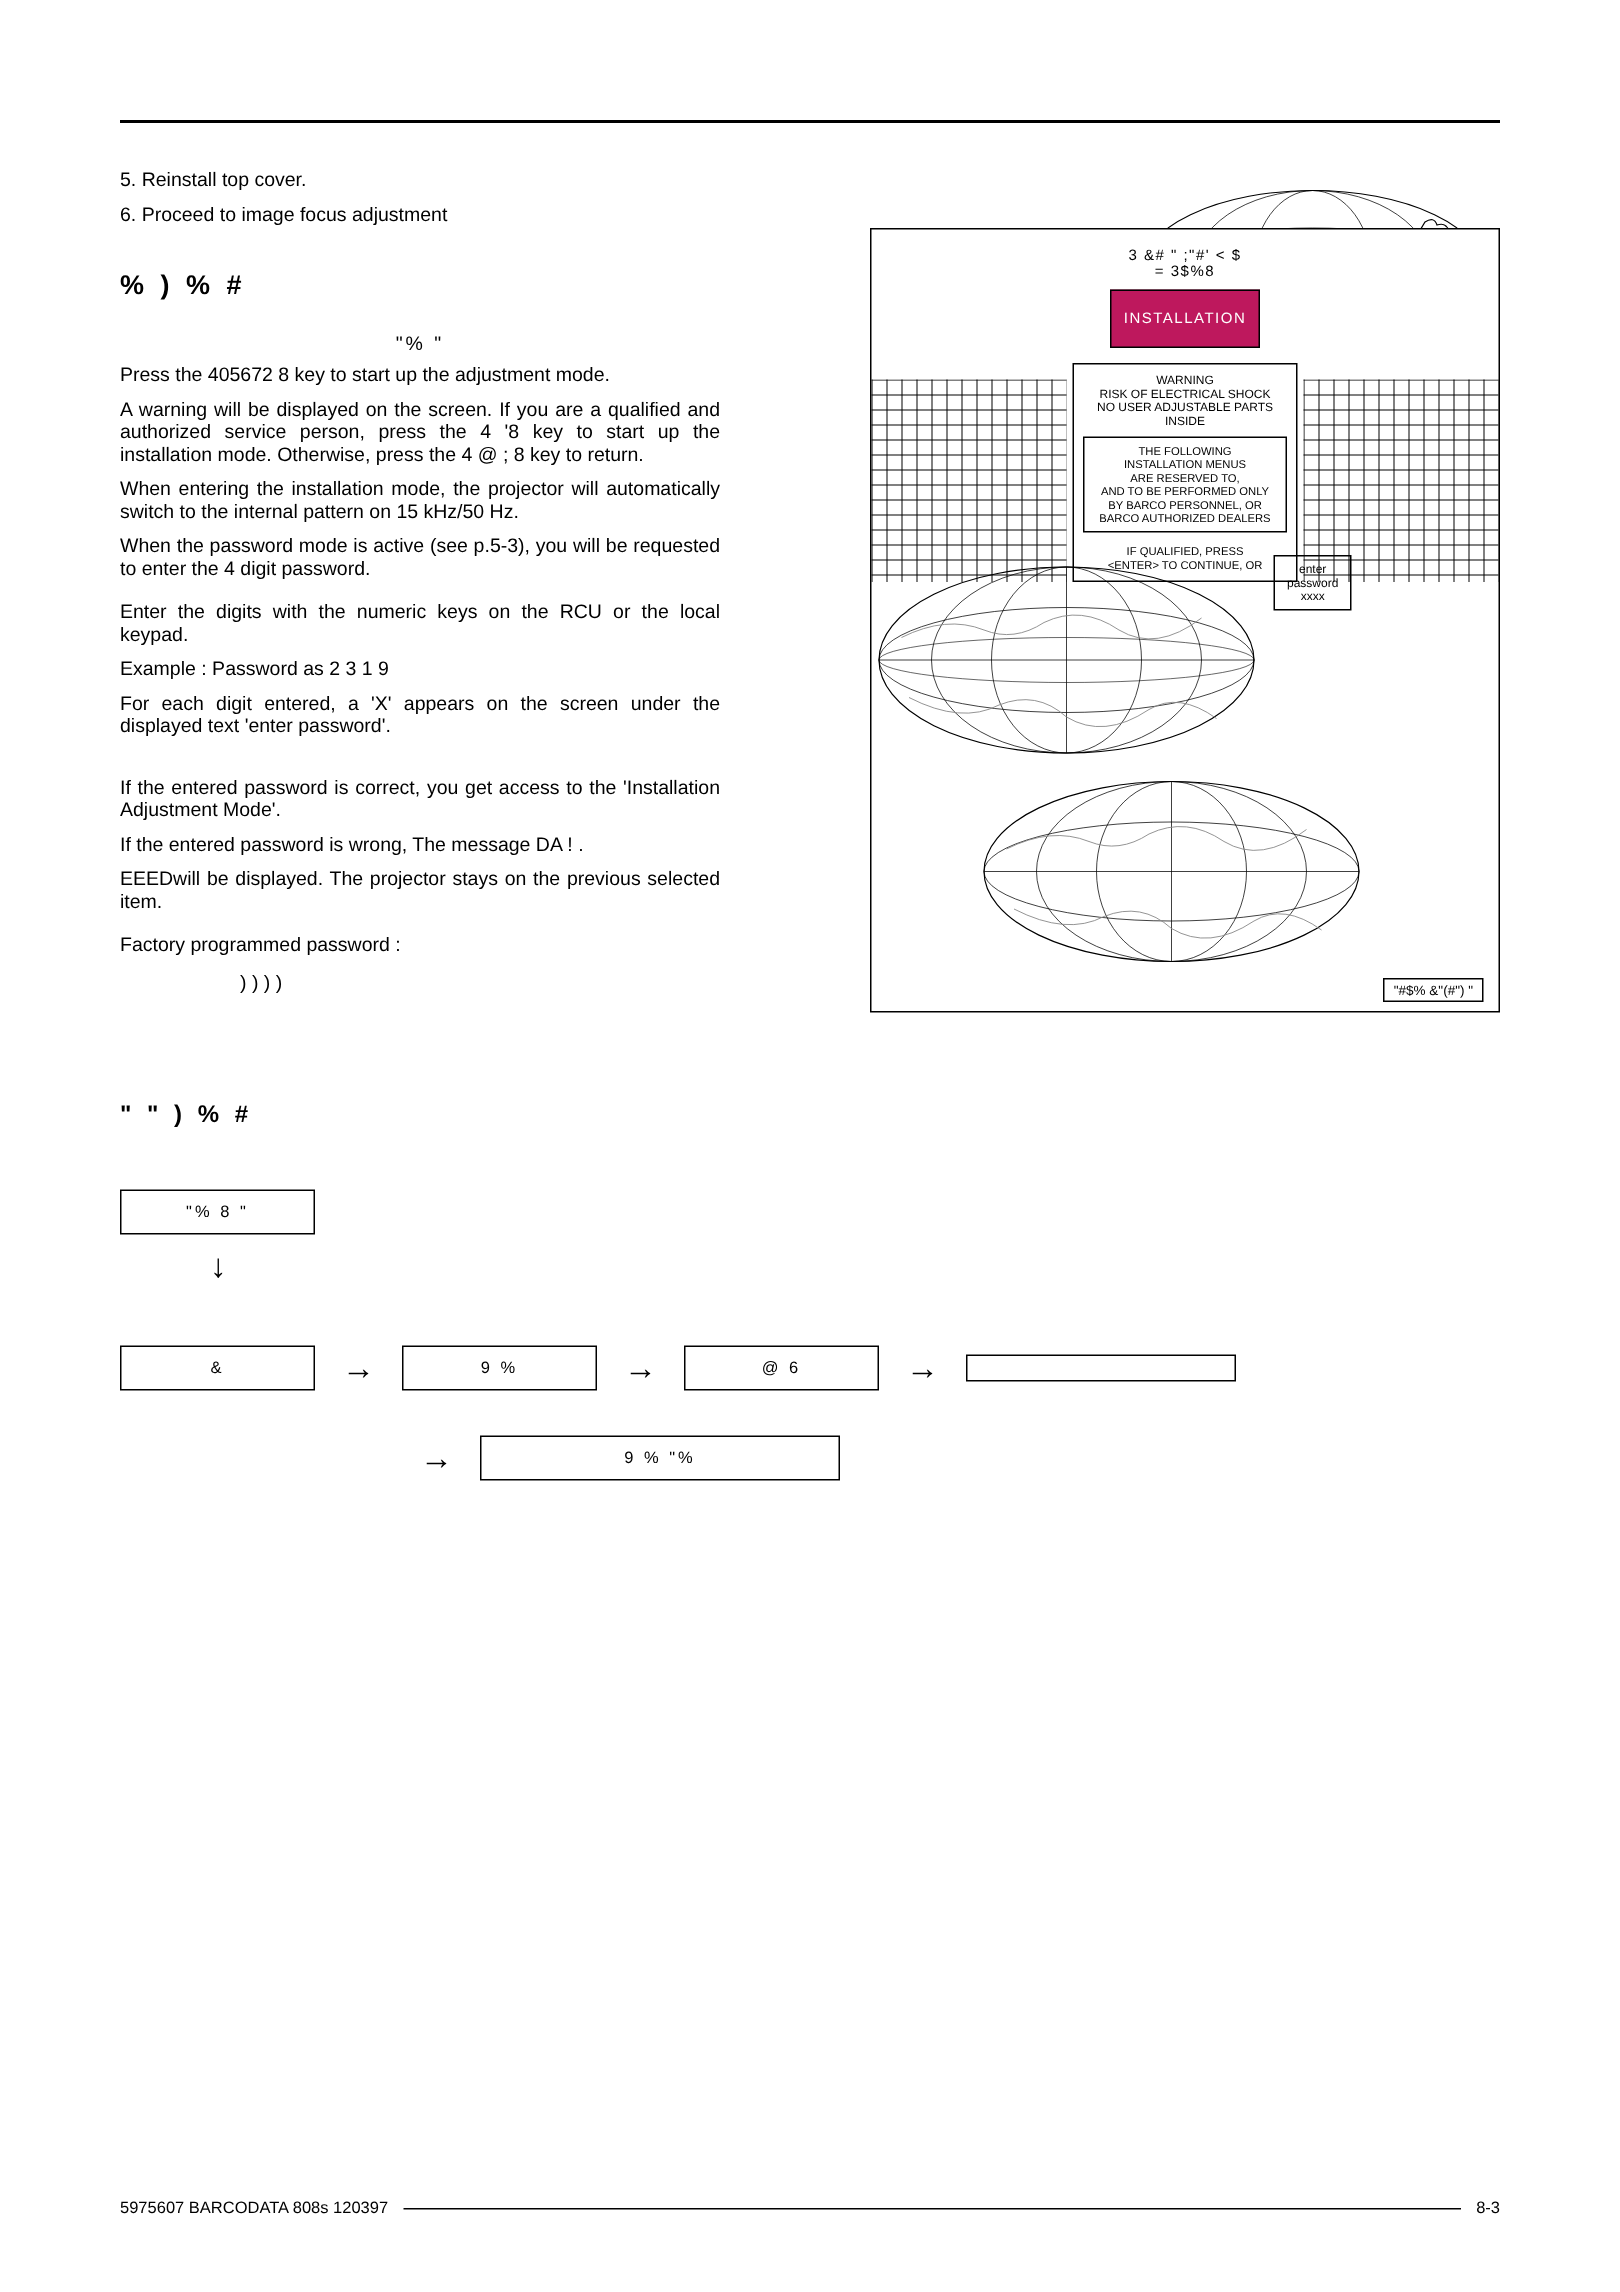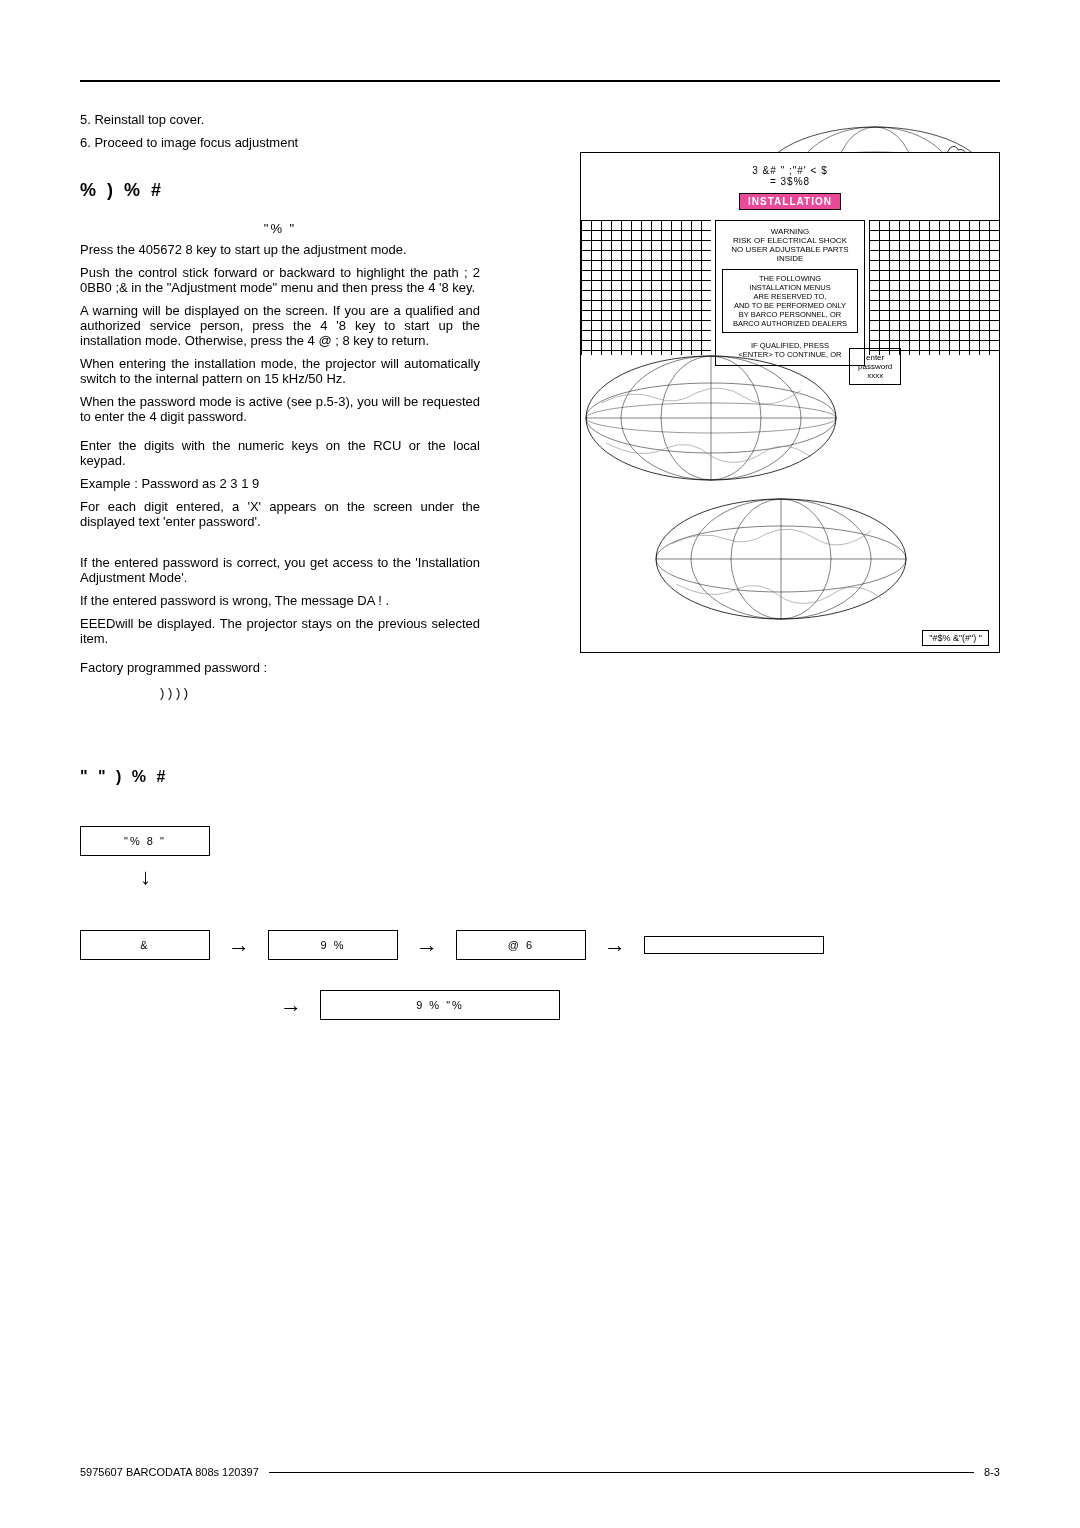--- a/index.html
+++ b/index.html
@@ -11,23 +11,23 @@
     .right-col { flex: 1; display: flex; justify-content: flex-end; }
     .step { margin-bottom: 8px; }
     .section-title { font-size: 18px; margin: 30px 0 14px; letter-spacing: 3px; }
     .subtitle { margin: 20px 0 6px; letter-spacing: 2px; }
     .just { text-align: justify; margin-bottom: 8px; }
     .no-just { margin-bottom: 8px; }
     
     .diagram-wrap { width: 420px; }
     .diagram { border: 1px solid #000; padding: 12px 0 0 0; position: relative; }
     .menu-title { text-align: center; font-size: 10px; letter-spacing: 1px; margin: 0 130px 6px; }
-    .menu-inst { display: inline-block; border: 1px solid #000; background: #ec4899; color: #fff; padding: 2px 8px; font-size: 10px; font-weight: bold; letter-spacing: 1px; margin-bottom: 10px; }
+    .menu-inst { display: inline-block; border: 1px solid #000; background: #be185d; color: #fff; padding: 13px 8px; font-size: 10px; font-weight: normal; letter-spacing: 1px; margin-bottom: 10px; }
     .menu-center { text-align: center; }
-    .grid-row { display: flex; align-items: flex-start; }
+    .grid-row { display: flex; align-items: flex-end; }
     .grid { width: 130px; height: 135px; background-image:
       linear-gradient(#000 1px, transparent 1px),
       linear-gradient(90deg, #000 1px, transparent 1px);
       background-size: 10px 10px; }
     .grid-l { border-right: none; }
     .grid-r { margin-left: auto; }
     .warn-box { flex: 1; margin: 0 4px; border: 1px solid #000; padding: 6px; font-size: 8px; text-align: center; }
     .warn-sub { border: 1px solid #000; padding: 4px; margin-top: 6px; font-size: 7.5px; }
     .warn-note { margin-top: 8px; font-size: 7.5px; }
     .globe-row { display: flex; align-items: flex-start; margin-top: -18px; }
@@ -60,21 +60,20 @@
   <div class="two-col">
     <div class="left-col">
       <p class="step">5. Reinstall top cover.</p>
       <p class="step">6. Proceed to image focus adjustment</p>
 
       <h2 class="section-title">%     )     %     #</h2>
 
 
       <p class="subtitle" style="text-align:center">"%     "</p>
       <p class="no-just">Press the 405672 8   key to start up the adjustment mode.</p>
-      <p class="just">Push the control stick forward or backward to highlight the path ; 2 0BB0 ;&amp;      in the "Adjustment mode" menu and then press the 4    '8       key.</p>
       <p class="just">A warning will be displayed on the screen. If you are a qualified and authorized service person, press the 4    '8       key to start up the installation mode. Otherwise, press the 4 @ ; 8   key to return.</p>
       <p class="just">When entering the installation mode, the projector will automatically switch to the internal pattern on 15 kHz/50 Hz.</p>
       <p class="just">When the password mode is active (see p.5-3), you will be requested to enter the 4 digit password.</p>
       <p class="just" style="margin-top:14px">Enter the digits with the numeric keys on the RCU or the local keypad.</p>
       <p class="no-just">Example :  Password as 2 3 1 9</p>
       <p class="just">For each digit entered, a 'X' appears on the screen under the displayed text 'enter password'.</p>
       <p class="just" style="margin-top:26px">If the entered password is correct, you get access to the 'Installation Adjustment Mode'.</p>
       <p class="no-just">If the entered password is wrong, The message DA   !   .</p>
       <p class="just">    EEEDwill be displayed. The projector stays on the previous selected item.</p>
       <p class="no-just" style="margin-top:14px">Factory programmed  password :</p>

